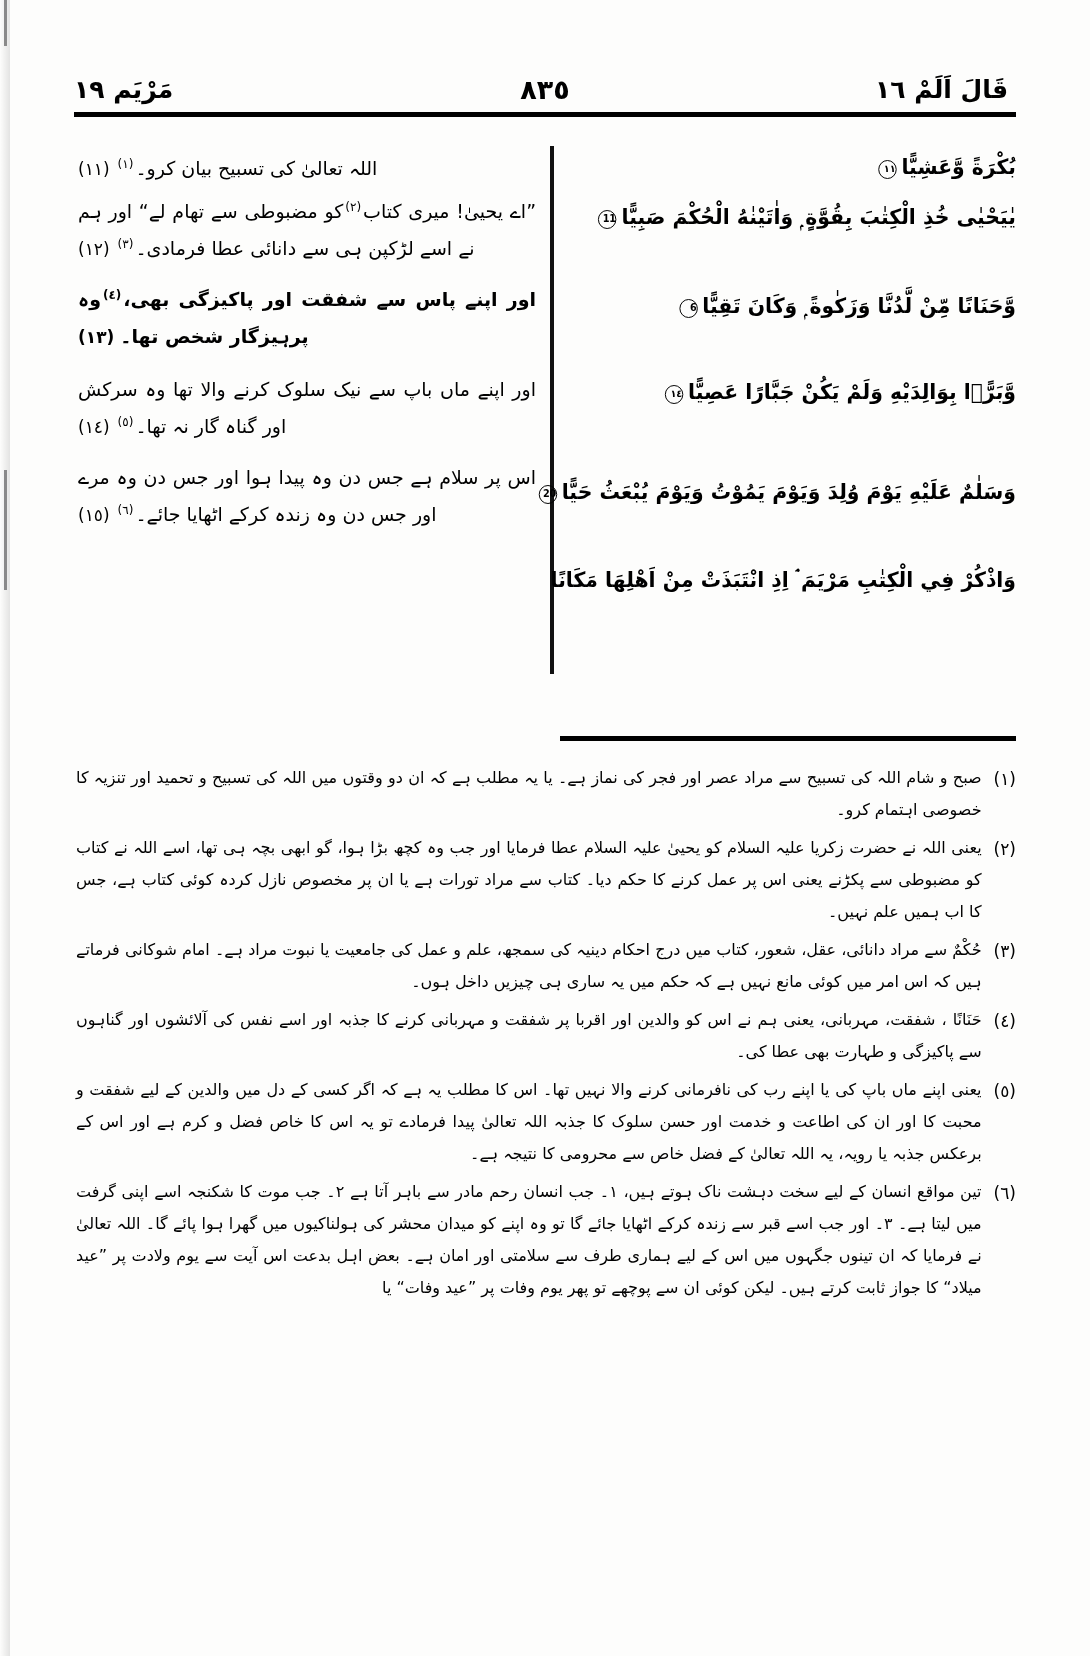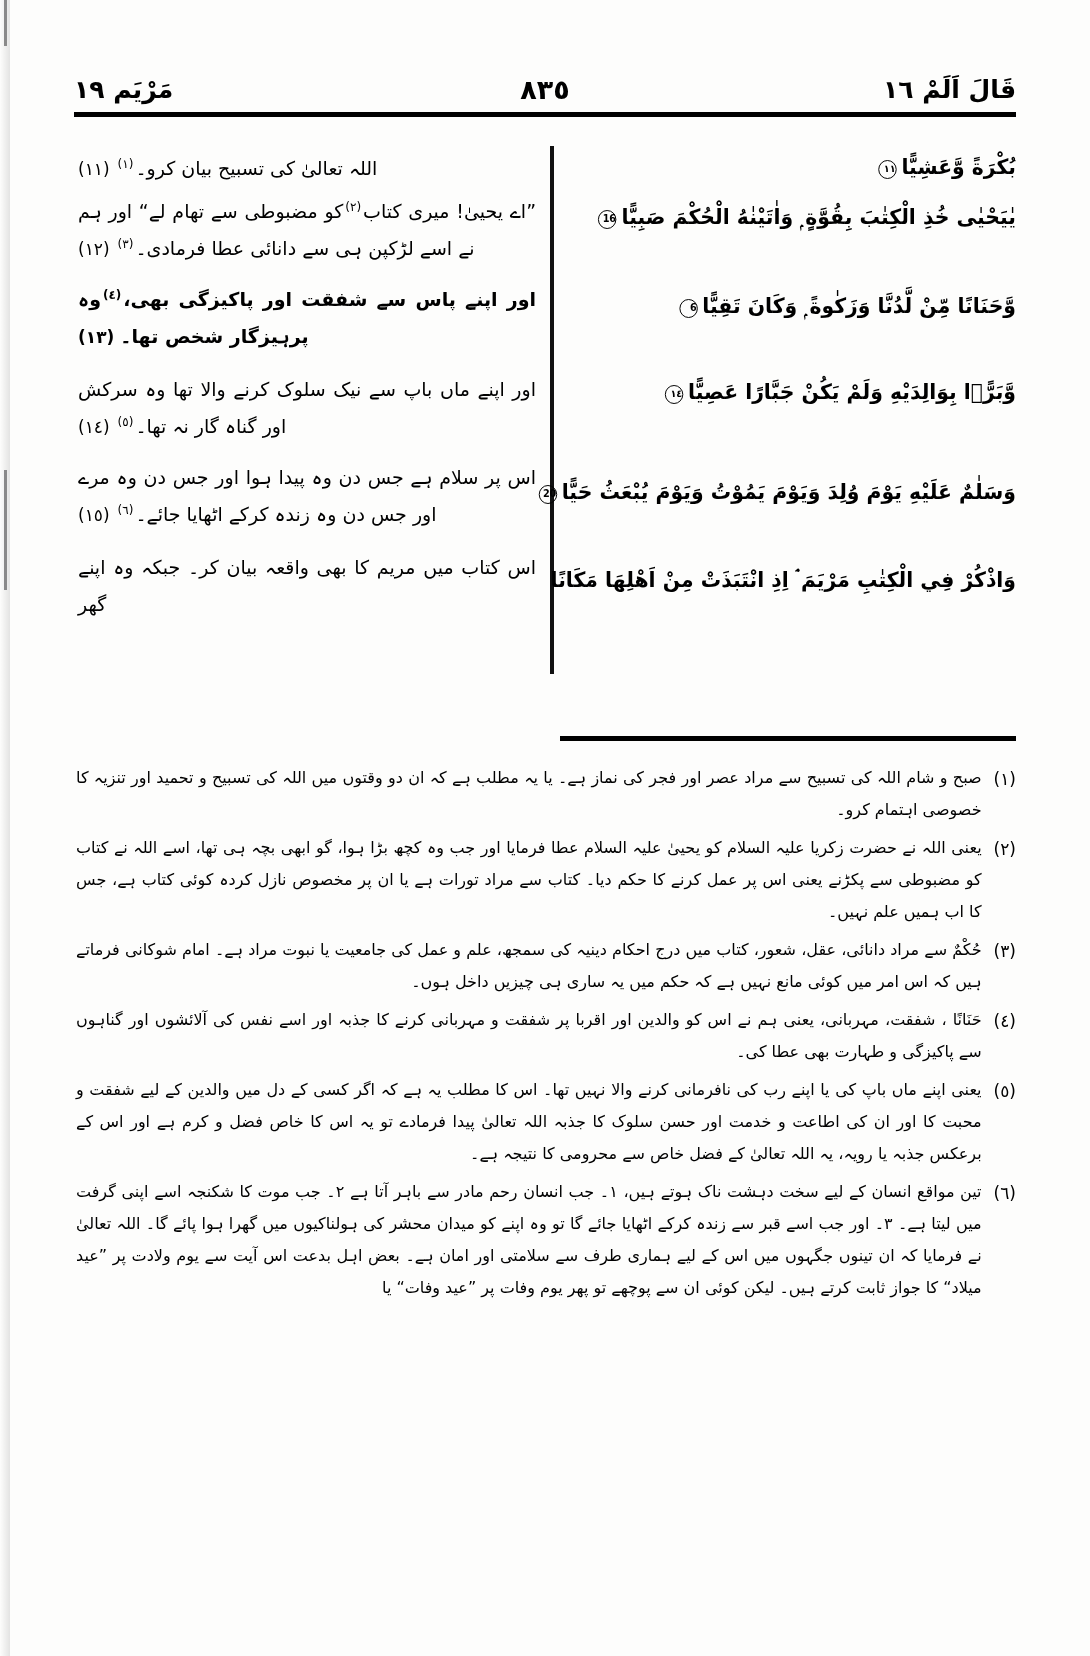--- a/index.html
+++ b/index.html
@@ -53,21 +53,21 @@
   }
   .header-part {
     position: absolute;
     top: 0;
     font-family: "DejaVu Sans", sans-serif;
     font-size: 25px;
     line-height: 40px;
     white-space: nowrap;
     font-weight: 600;
   }
-  .header-para   { right: 0px; margin-left: 36px; }
+  .header-para   { right: 8px; margin-left: 36px; }
   .header-pageno { left: 50%; transform: translateX(-50%); font-size: 27px; letter-spacing: 1px; }
   .header-surah  { left: 0px; }
 
   .header-rule {
     position: absolute;
     top: 112px;
     left: 74px;
     width: 942px;
     height: 5px;
     background: #000;
@@ -225,21 +225,21 @@
 
   <div class="body-cols">
 
     <div class="col-divider"></div>
 
     <div class="col-arabic">
       <p class="ayah-line l1">
         <span>بُكْرَةً وَّعَشِيًّا</span><span class="ayah-num">١١</span>
       </p>
       <p class="ayah-line l2">
-        <span>يٰيَحْيٰى خُذِ الْكِتٰبَ بِقُوَّةٍ ۭ وَاٰتَيْنٰهُ الْحُكْمَ صَبِيًّا</span><span class="ayah-num">16</span>
+        <span>يٰيَحْيٰى خُذِ الْكِتٰبَ بِقُوَّةٍ ۭ وَاٰتَيْنٰهُ الْحُكْمَ صَبِيًّا</span><span class="ayah-num">11</span>
       </p>
       <p class="ayah-line l3">
         <span>وَّحَنَانًا مِّنْ لَّدُنَّا وَزَكٰوةً ۭ وَكَانَ تَقِيًّا</span><span class="ayah-num">6</span>
       </p>
       <p class="ayah-line l4">
         <span>وَّبَرًّۢا بِوَالِدَيْهِ وَلَمْ يَكُنْ جَبَّارًا عَصِيًّا</span><span class="ayah-num">١٤</span>
       </p>
       <p class="ayah-line l5">
         <span>وَسَلٰمٌ عَلَيْهِ يَوْمَ وُلِدَ وَيَوْمَ يَمُوْتُ وَيَوْمَ يُبْعَثُ حَيًّا</span><span class="ayah-num">20</span>
       </p>
@@ -263,23 +263,20 @@
       </p>
 
       <p class="trans-block t4">
         <span>اور اپنے ماں باپ سے نیک سلوک کرنے والا تھا وہ سرکش اور گناہ گار نہ تھا۔</span><sup class="fn">(٥)</sup><span class="vnum">(١٤)</span>
       </p>
 
       <p class="trans-block t5">
         <span>اس پر سلام ہے جس دن وہ پیدا ہوا اور جس دن وہ مرے اور جس دن وہ زندہ کرکے اٹھایا جائے۔</span><sup class="fn">(٦)</sup><span class="vnum">(١٥)</span>
       </p>
 
-      <p class="trans-block t6">
-        <span>اس کتاب میں مریم کا بھی واقعہ بیان کر۔ جبکہ وہ اپنے گھر</span>
-      </p>
 
     </div>
   </div>
 
   <div class="fn-rule"></div>
 
   <div class="footnotes">
 
     <div class="fn-item">
       <span class="fn-marker">(١)</span>

